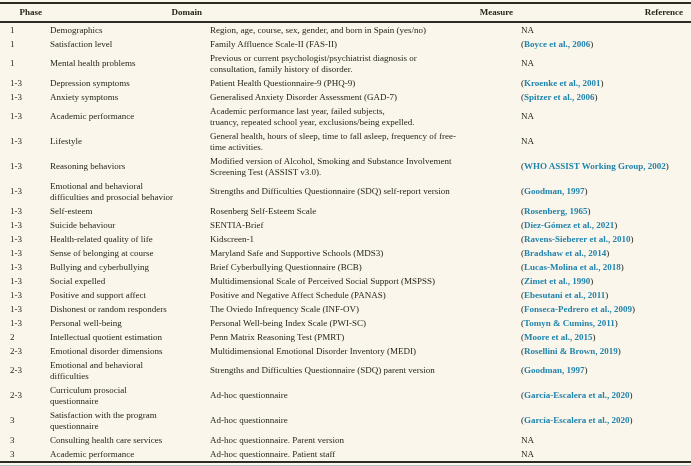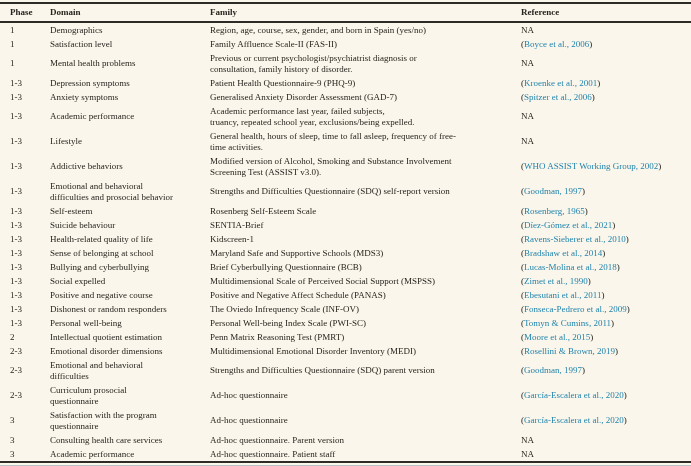--- a/index.html
+++ b/index.html
@@ -28,34 +28,34 @@
     font-size:9px;
     line-height:11px;
     border-top:2px solid var(--rule);
     border-bottom:2px solid var(--rule);
   }
   col.c-phase{width:50px;}
   col.c-domain{width:160px;}
   col.c-measure{width:311px;}
   col.c-reference{width:170px;}
   thead th{
-    text-align:left;
+    text-align:right;
     font-weight:600;
     padding:3px 8px 3px 0;
     border-bottom:2px solid var(--rule);
     vertical-align:middle;
   }
   th.first,td.first{padding-left:10px;}
   tbody td{
     text-align:left;
     vertical-align:middle;
     padding:1.5px 8px 1.5px 0;
     white-space:pre-line;
   }
-  td.ref .cite{color:var(--link);}
+  td.ref .cite{color:var(--link);font-weight:bold;}
   .accent-rule{
     width:691px;height:1px;
     background:var(--accent-rule);
     margin-top:2px;
   }
 </style>
 </head>
 <body>
 
 <div class="page">
@@ -63,21 +63,21 @@
     <colgroup>
       <col class="c-phase">
       <col class="c-domain">
       <col class="c-measure">
       <col class="c-reference">
     </colgroup>
     <thead>
       <tr>
         <th class="first">Phase</th>
         <th>Domain</th>
-        <th>Family</th>
+        <th>Measure</th>
         <th>Reference</th>
       </tr>
     </thead>
     <tbody>
         <tr>
           <td class="first">1</td>
           <td>Demographics</td>
           <td>Region, age, course, sex, gender, and born in Spain (yes/no)</td>
           <td class="ref">NA</td>
         </tr>
@@ -115,21 +115,21 @@
         </tr>
         <tr>
           <td class="first">1-3</td>
           <td>Lifestyle</td>
           <td>General health, hours of sleep, time to fall asleep, frequency of free-
 time activities.</td>
           <td class="ref">NA</td>
         </tr>
         <tr>
           <td class="first">1-3</td>
-          <td>Addictive behaviors</td>
+          <td>Reasoning behaviors</td>
           <td>Modified version of Alcohol, Smoking and Substance Involvement
 Screening Test (ASSIST v3.0).</td>
           <td class="ref">(<span class="cite">WHO ASSIST Working Group, 2002</span>)</td>
         </tr>
         <tr>
           <td class="first">1-3</td>
           <td>Emotional and behavioral
 difficulties and prosocial behavior</td>
           <td>Strengths and Difficulties Questionnaire (SDQ) self-report version</td>
           <td class="ref">(<span class="cite">Goodman, 1997</span>)</td>
@@ -147,39 +147,39 @@
           <td class="ref">(<span class="cite">Díez-Gómez et al., 2021</span>)</td>
         </tr>
         <tr>
           <td class="first">1-3</td>
           <td>Health-related quality of life</td>
           <td>Kidscreen-1</td>
           <td class="ref">(<span class="cite">Ravens-Sieberer et al., 2010</span>)</td>
         </tr>
         <tr>
           <td class="first">1-3</td>
-          <td>Sense of belonging at school</td>
+          <td>Sense of belonging at course</td>
           <td>Maryland Safe and Supportive Schools (MDS3)</td>
           <td class="ref">(<span class="cite">Bradshaw et al., 2014</span>)</td>
         </tr>
         <tr>
           <td class="first">1-3</td>
           <td>Bullying and cyberbullying</td>
           <td>Brief Cyberbullying Questionnaire (BCB)</td>
           <td class="ref">(<span class="cite">Lucas-Molina et al., 2018</span>)</td>
         </tr>
         <tr>
           <td class="first">1-3</td>
           <td>Social expelled</td>
           <td>Multidimensional Scale of Perceived Social Support (MSPSS)</td>
           <td class="ref">(<span class="cite">Zimet et al., 1990</span>)</td>
         </tr>
         <tr>
           <td class="first">1-3</td>
-          <td>Positive and negative course</td>
+          <td>Positive and support affect</td>
           <td>Positive and Negative Affect Schedule (PANAS)</td>
           <td class="ref">(<span class="cite">Ebesutani et al., 2011</span>)</td>
         </tr>
         <tr>
           <td class="first">1-3</td>
           <td>Dishonest or random responders</td>
           <td>The Oviedo Infrequency Scale (INF-OV)</td>
           <td class="ref">(<span class="cite">Fonseca-Pedrero et al., 2009</span>)</td>
         </tr>
         <tr>

